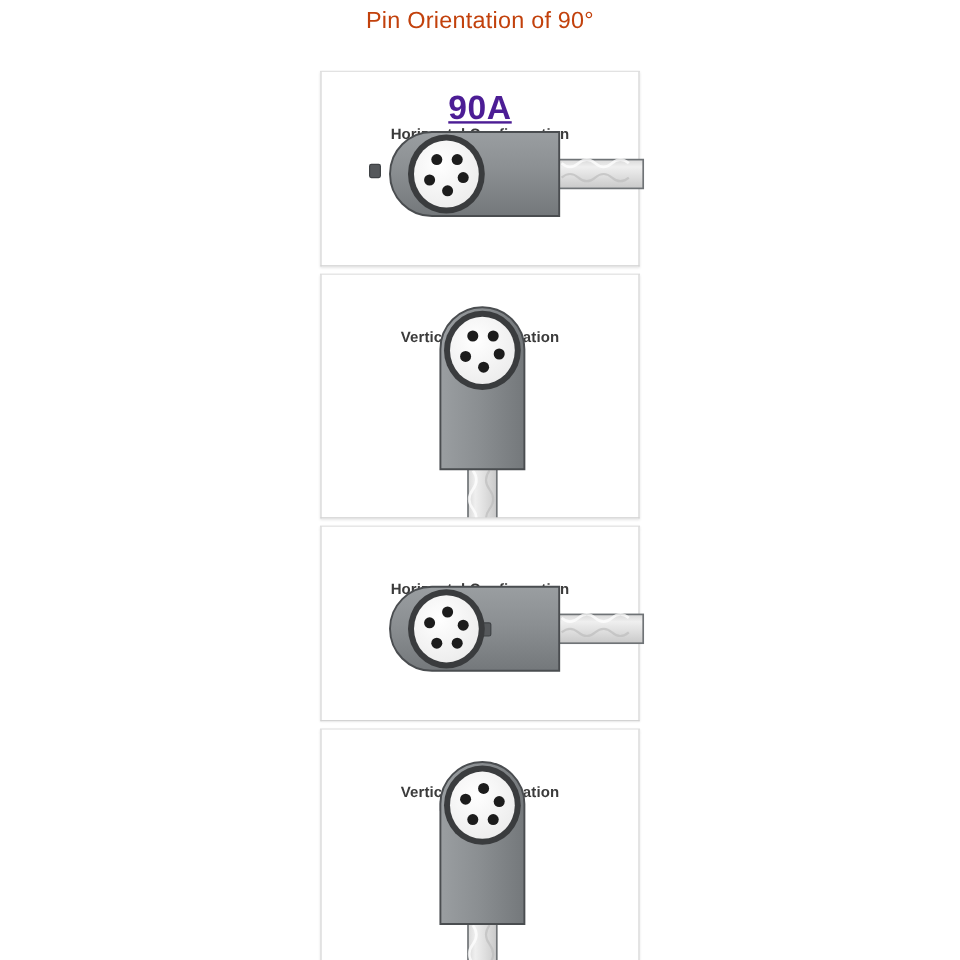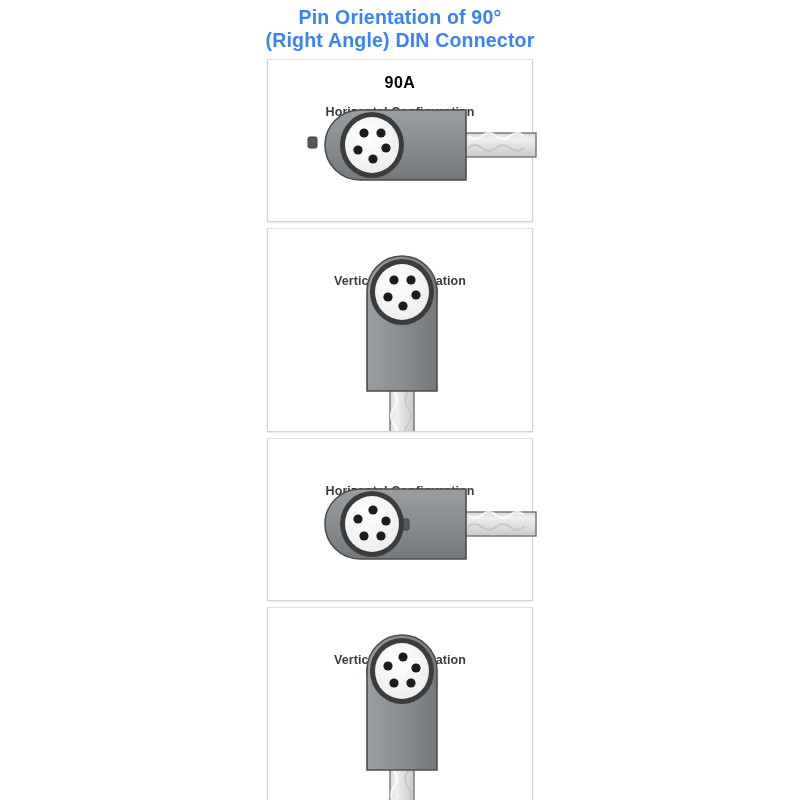--- a/index.html
+++ b/index.html
@@ -8,25 +8,25 @@
     background:#ffffff;
     font-family:"Liberation Sans","DejaVu Sans",sans-serif;
     overflow:hidden;
     position:relative;
   }
   
   #title{
     position:absolute;
     left:0;top:6px;width:800px;
     text-align:center;
-    color:#3b82f6;
+    color:#c2410c;
     font-size:19.5px;
     line-height:23px;
     letter-spacing:.2px;
-    font-weight:700;
+    font-weight:400;
   }
   #title .ln{display:block;}
   
   #stack{
     position:absolute;
     left:267px;top:59px;
     width:266px;
   }
   .panel{
     position:relative;
@@ -42,43 +42,43 @@
   .panel .clip{
     position:absolute;left:0;top:0;right:0;bottom:0;
     overflow:hidden;
   }
   .p-h{height:163px;}
   .p-v{height:204px;}
   .p-v.last{height:208px;}
   .panel .code{
     position:absolute;left:0;right:0;top:14px;
     text-align:center;
-    color:#000000;
-    font-size:16px;
+    color:#4c1d95;
+    font-size:28px;
     font-weight:bold;
     letter-spacing:.5px;
+    text-decoration:underline;
   }
   .panel .sub{
     position:absolute;left:0;right:0;top:45px;
     text-align:center;
     color:#3b3b3b;
     font-size:12.5px;
     font-weight:bold;
     letter-spacing:.1px;
   }
   
   .art{position:absolute;left:0;top:0;}
   .art.overflow{overflow:visible;}
 </style>
 </head>
 <body>
 
 <div id="title">
   <span class="ln">Pin Orientation of 90°</span>
-  <span class="ln">(Right Angle) DIN Connector</span>
 </div>
 
 <div id="stack">
 
   <div class="panel p-h">
     <div class="code">90A</div>
     <div class="sub">Horizontal Configuration</div>
     <svg class="art overflow" width="300" height="163" viewBox="0 0 300 163">
       <defs>
         <linearGradient id="bodyA" x1="0" y1="0" x2="0" y2="1">

